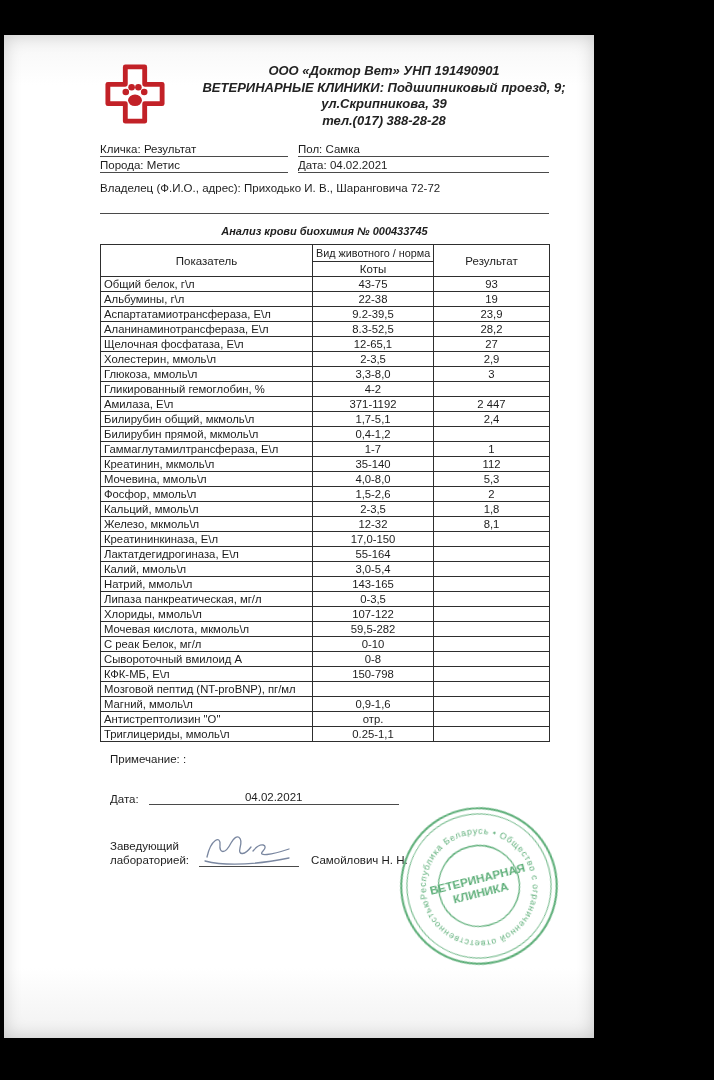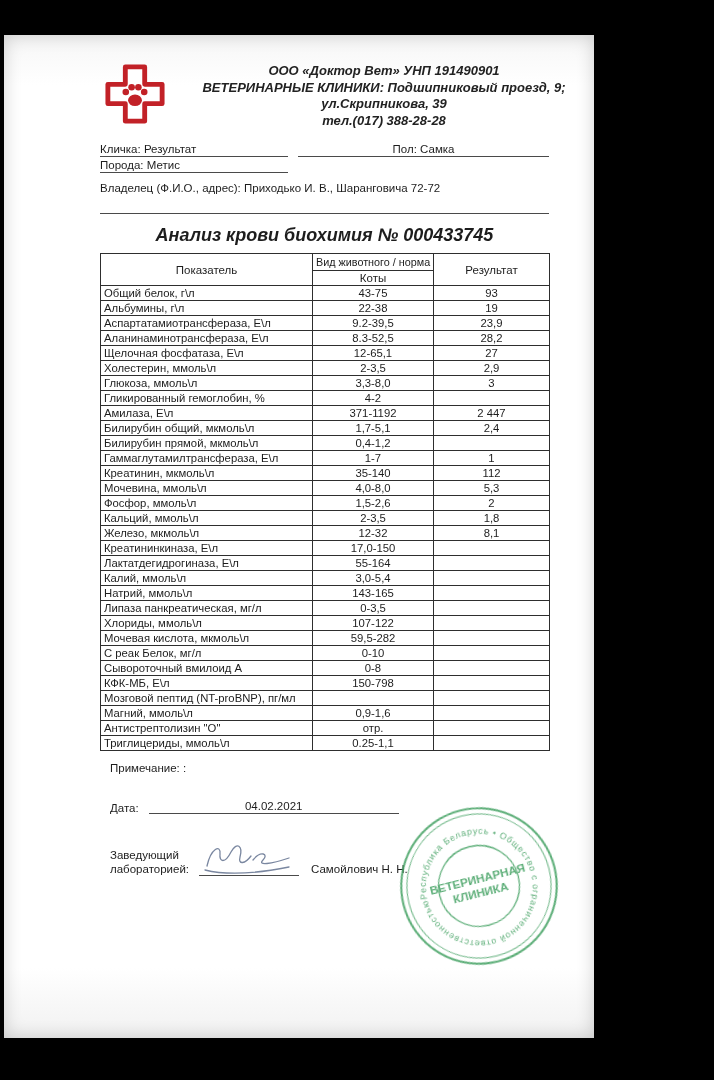--- a/index.html
+++ b/index.html
@@ -19,28 +19,28 @@
   .header { display:flex; padding:28px 0 0 100px; }
   .logo { width:62px; height:62px; flex:0 0 62px; }
   .header-text {
     width:432px; margin-left:8px; text-align:center;
     font-style:italic; font-weight:bold; font-size:13px; line-height:16.5px; color:#222;
   }
   
   .info { margin:14px 0 0 96px; width:449px; font-size:11.5px; }
   .info-row { display:flex; gap:10px; margin-bottom:2px; }
   .cell-l { width:188px; border-bottom:1px solid #4a4a4a; padding-bottom:1px; white-space:nowrap; }
-  .cell-r { flex:1; border-bottom:1px solid #4a4a4a; padding-bottom:1px; white-space:nowrap;text-align:center; }
+  .cell-r { flex:1; border-bottom:1px solid #4a4a4a; padding-bottom:1px; white-space:nowrap; }
   .owner {
     margin:9px 0 0 96px; width:449px; font-size:11.5px;
     border-bottom:1px solid #4a4a4a; padding-bottom:19px; white-space:nowrap;
   }
   .doc-title {
     margin:11px 0 7px 96px; width:449px; text-align:center;
-    font-weight:bold; font-style:italic; font-size:18px;
+    font-weight:bold; font-style:italic; font-size:11px;
   }
   
   table.results { margin-left:96px; width:449px; border-collapse:collapse; table-layout:fixed; }
   table.results th, table.results td {
     border:1px solid #2e2e2e; font-weight:400; font-size:11.3px;
     padding:0 3px; overflow:hidden; white-space:nowrap;
   }
   table.results th { height:17px; text-align:center; font-size:11.5px; }
   table.results td { height:15px; }
   .c-name { text-align:left; }
@@ -95,20 +95,24 @@
       </div>
       <div class="cell-r">
         <span>Пол:</span>
         <span>Самка</span>
       </div>
     </div>
     <div class="info-row">
       <div class="cell-l">
         <span>Порода:</span>
         <span>Метис</span>
+      </div>
+      <div class="cell-r">
+        <span>Дата:</span>
+        <span>04.02.2021</span>
       </div>
     </div>
   </div>
 
   <div class="owner">Владелец (Ф.И.О., адрес): Приходько И. В., Шаранговича 72-72</div>
 
   <div class="doc-title">Анализ крови биохимия № 000433745</div>
 
   <table class="results">
     <colgroup>

